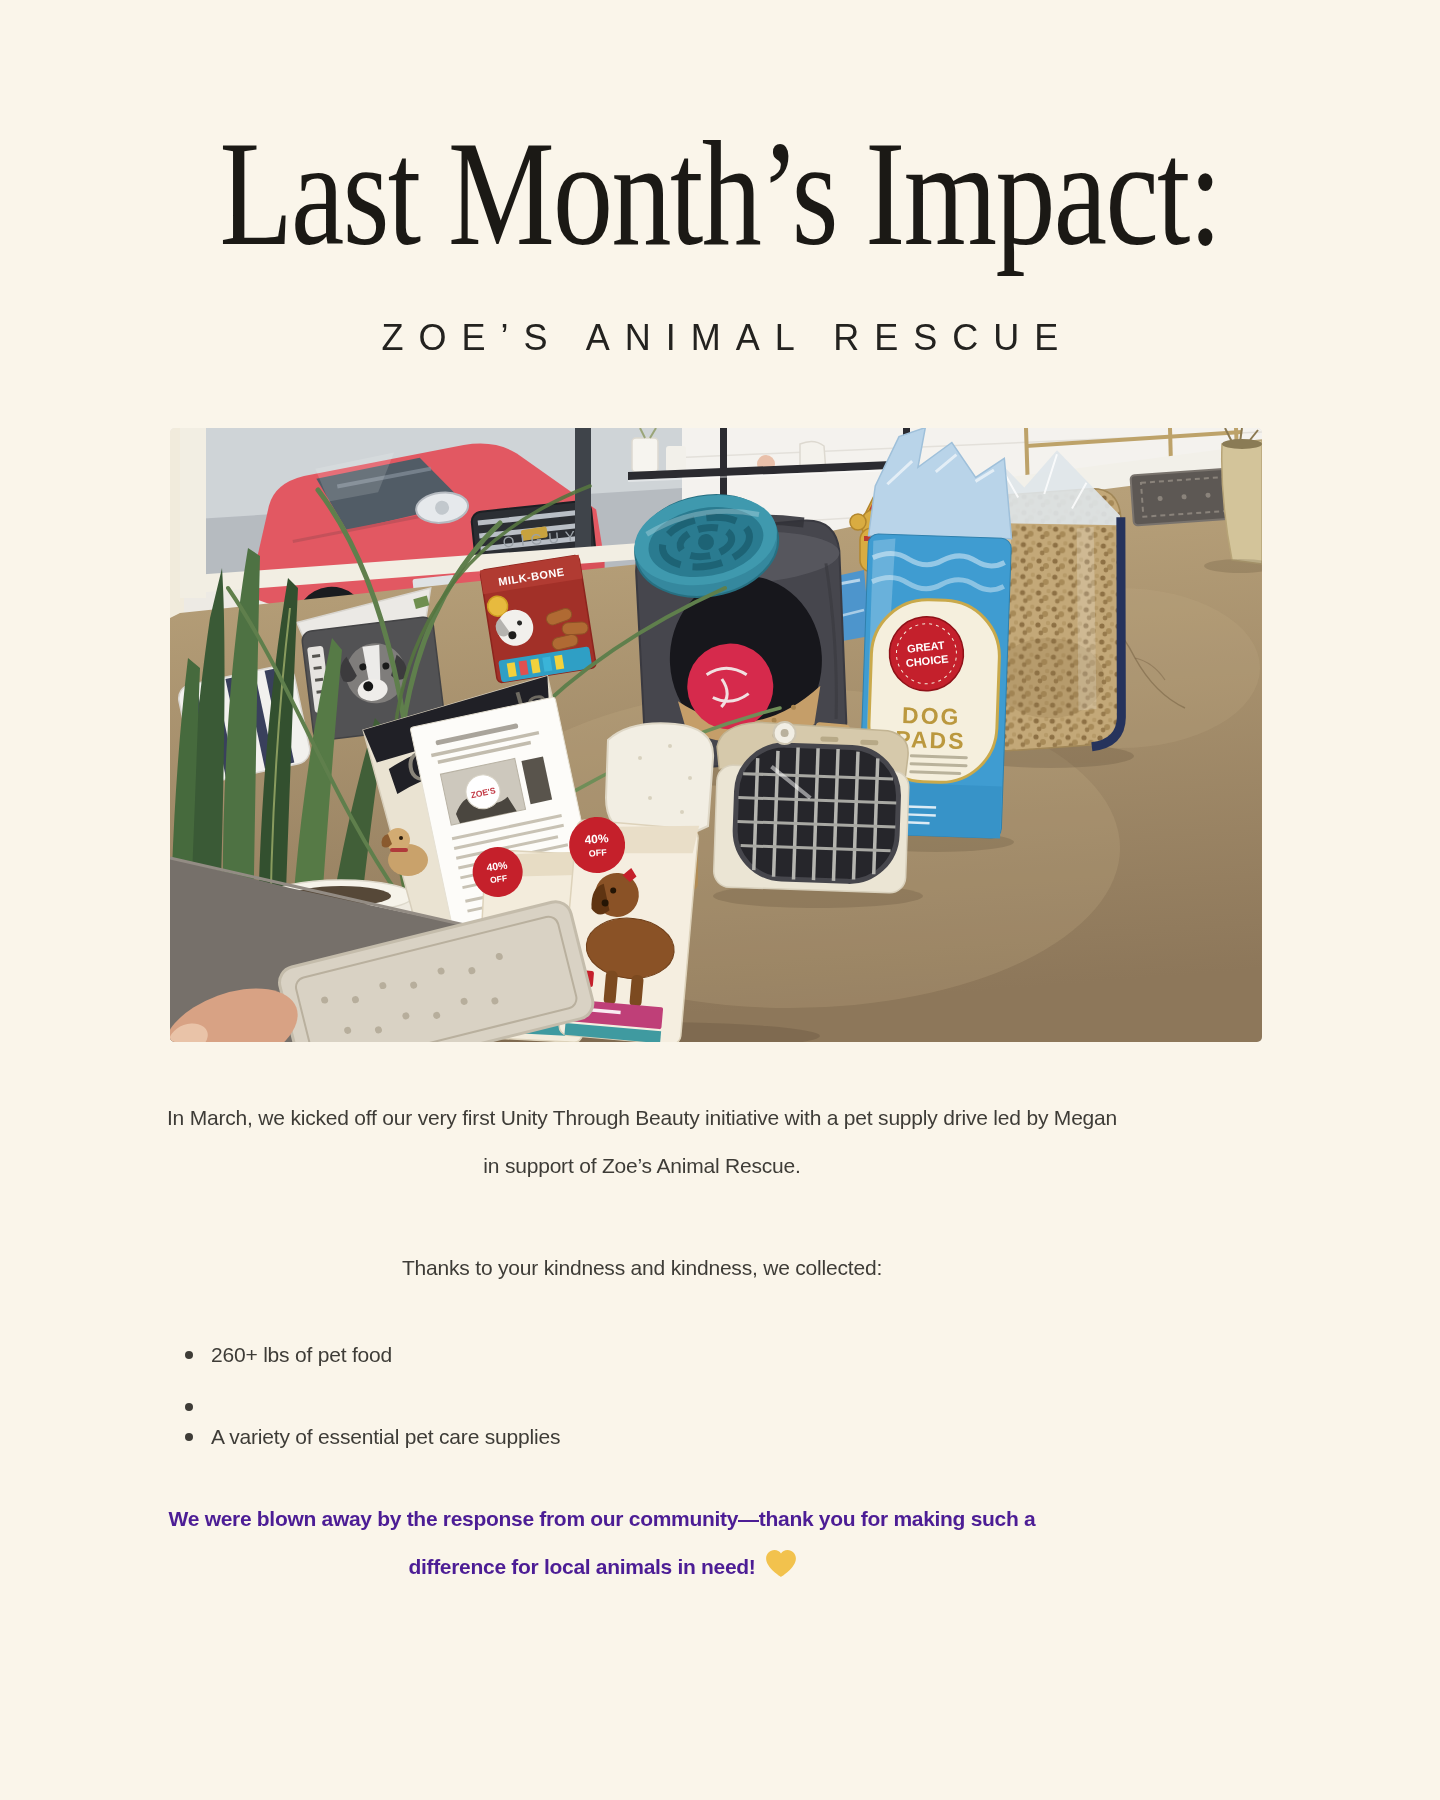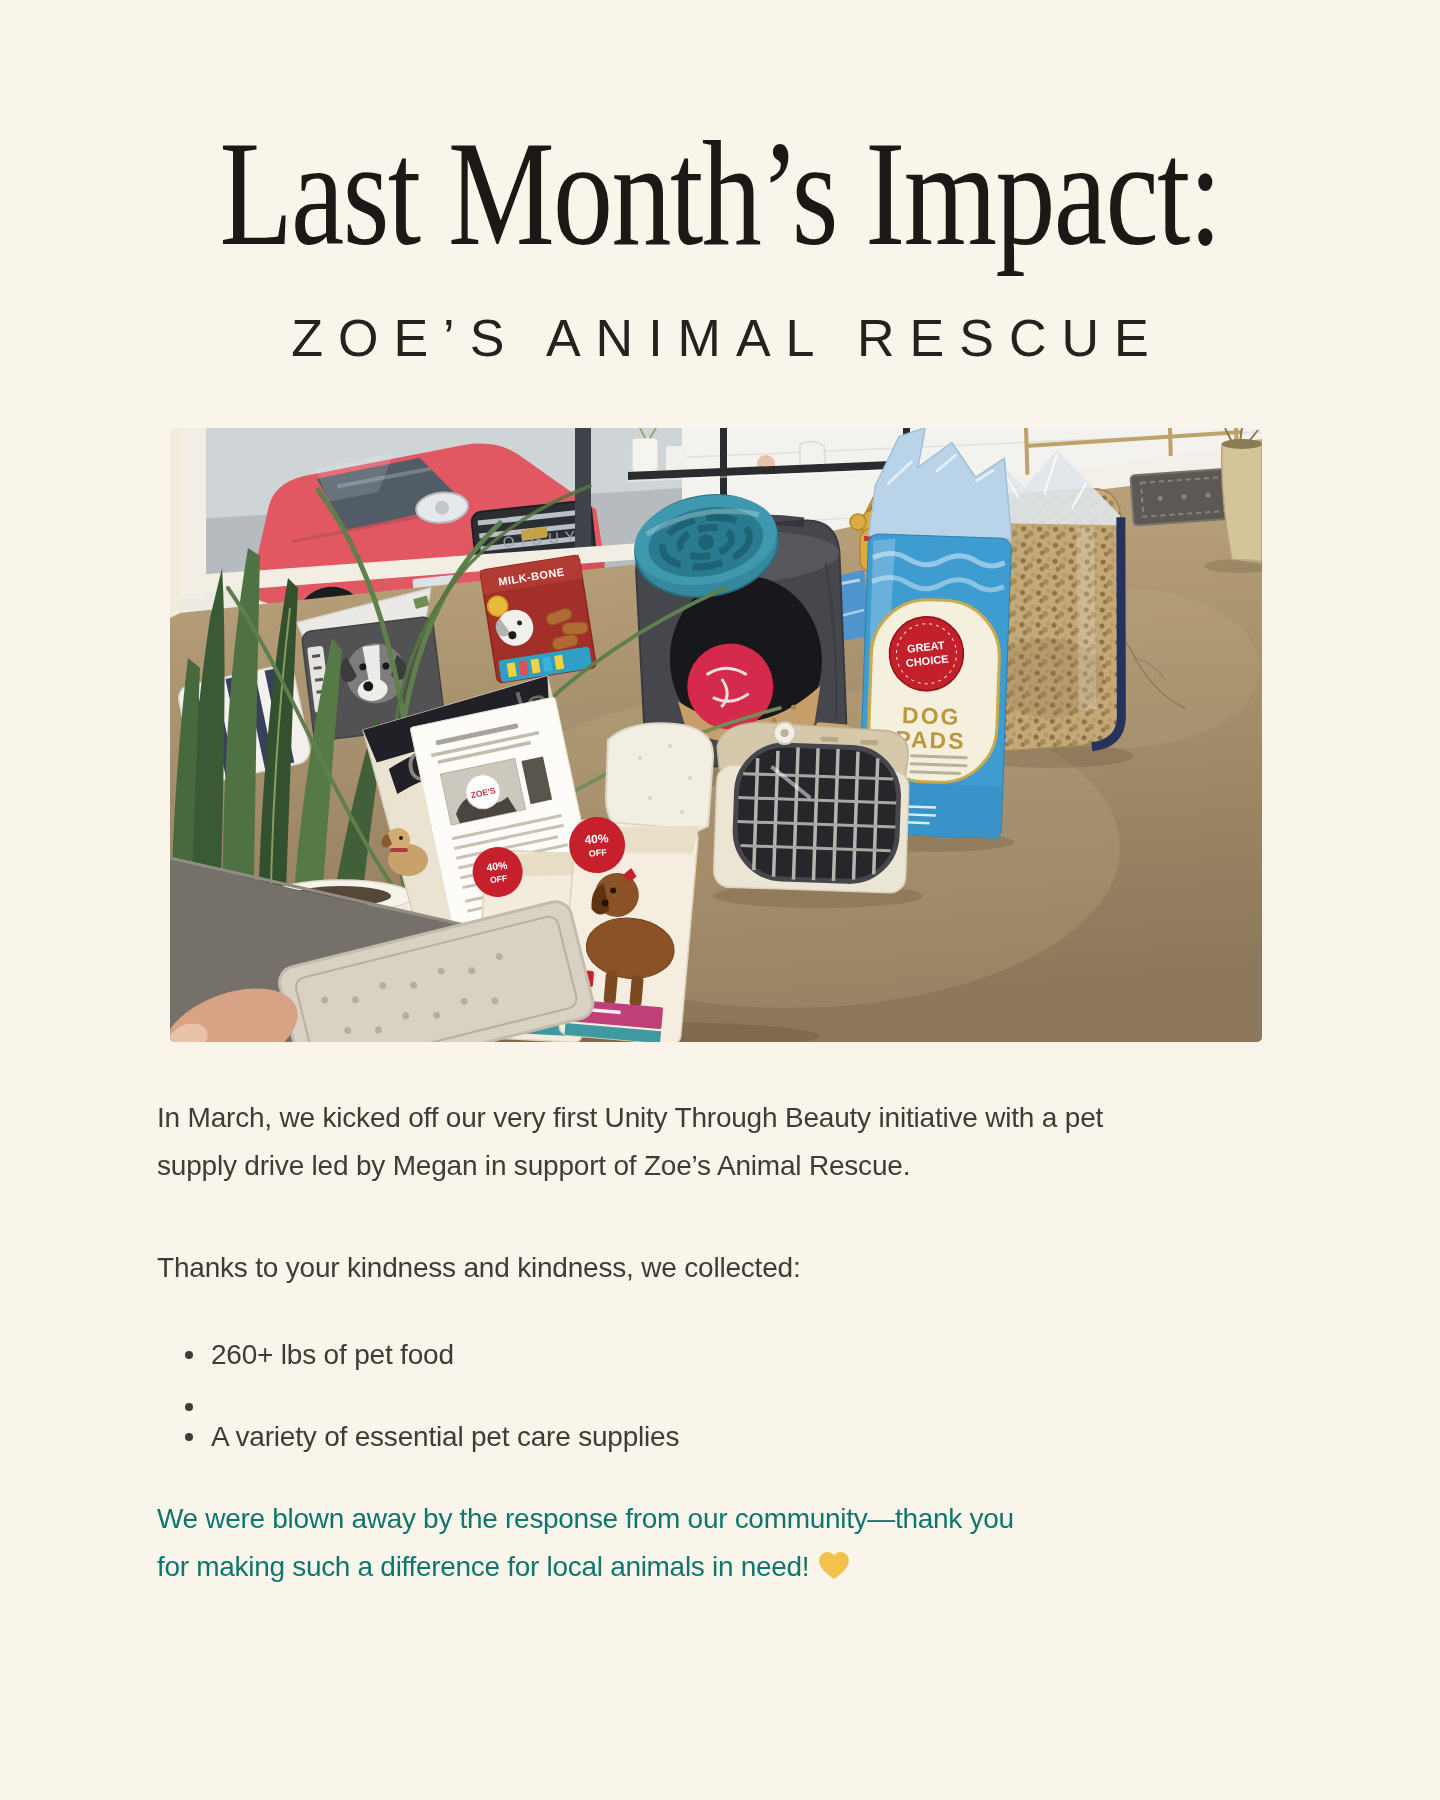--- a/index.html
+++ b/index.html
@@ -20,52 +20,52 @@
     line-height:150px;
     color:#1b1915;
     text-align:center;
     white-space:nowrap;
     transform:scaleX(0.8);
     transform-origin:50% 50%;
     letter-spacing:-2px;
   }
   .subtitle{
     margin-top:50px;
-    font-size:52px;
+    font-size:36px;
     line-height:40px;
     letter-spacing:15px;
     text-indent:15px;
     color:#23221f;
     text-align:center;
     font-weight:400;
   }
   
   figure.photo{
     margin:70px 0 0 170px;
     padding:0;
     width:1092px;height:614px;
     border-radius:5px;
     overflow:hidden;
     background:#e9e6e0;
   }
   figure.photo svg{display:block;width:1092px;height:614px;}
   
-  .article{margin:52px 0 0 157px;font-size:28px;line-height:48px;letter-spacing:-0.2px;}
+  .article{margin:52px 0 0 157px;font-size:21px;line-height:48px;letter-spacing:-0.2px;text-align:center;}
   .article p{margin:0;}
   .p1{max-width:970px;}
   .p2{margin-top:54px !important;max-width:970px;}
   ul.donations{list-style:none;margin:37px 0 0 28px;padding:0;}
   ul.donations li{display:flex;align-items:flex-start;line-height:52px;}
   .bullet-dot{flex:0 0 auto;width:8px;height:8px;border-radius:50%;background:#3e3c37;margin:22px 18px 0 0;}
   .closing{
     margin-top:32px !important;
     max-width:890px;
-    font-weight:400;
+    font-weight:700;
     letter-spacing:-0.3px;
-    color:#0f766e;
+    color:#4c1d95;
   }
   .heart-icon{display:inline-block;vertical-align:-3px;margin-left:10px;}
 </style>
 </head>
 <body>
 
 <div class="page">
 
   <header>
     <h1 class="title">Last Month’s Impact:</h1>

